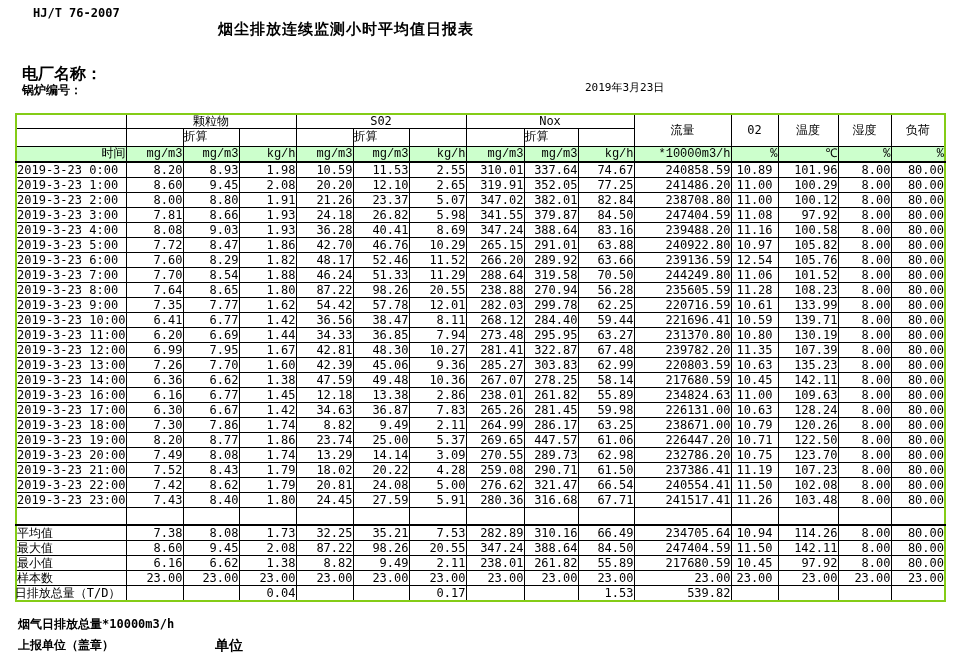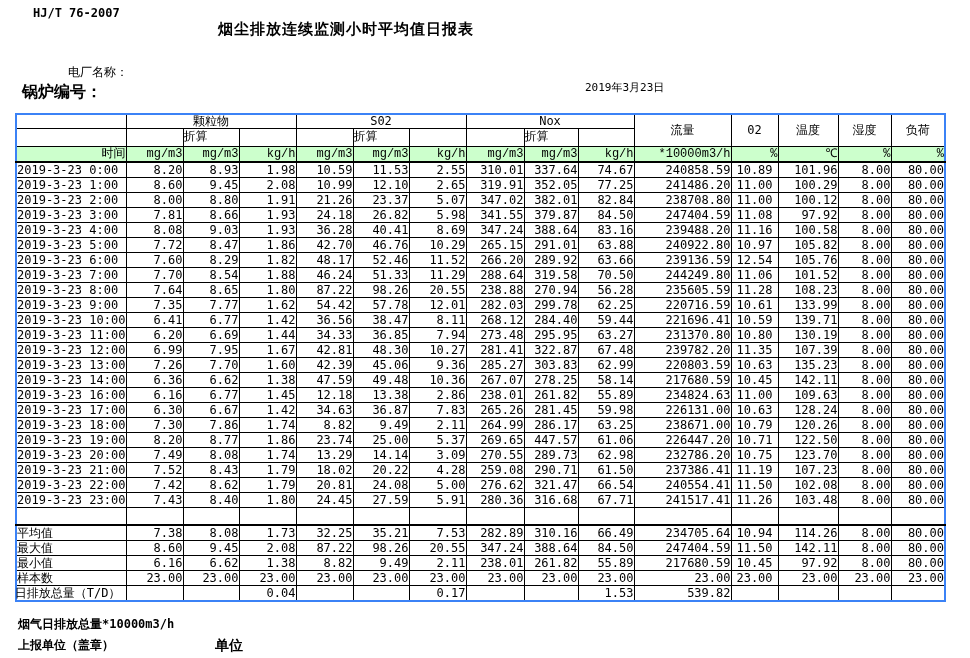--- a/index.html
+++ b/index.html
@@ -4,31 +4,31 @@
 <style>
   html,body{margin:0;padding:0;}
   body{
     width:970px;height:658px;background:#ffffff;position:relative;
     font-family:"DejaVu Sans Mono","DejaVu Sans",monospace;color:#000;
     overflow:hidden;
   }
   .abs{position:absolute;white-space:nowrap;}
   .doc-code{left:22px;top:6px;font-size:12px;font-weight:bold;padding-left:11px;}
   .title{left:218px;top:20px;font-size:15px;font-weight:bold;letter-spacing:1px;}
-  .plant-label{left:22px;top:64px;font-size:12px;font-weight:normal;margin-left:46px;}
-  .boiler-label{left:22px;top:82px;font-size:16px;font-weight:bold;font-family:Liberation Serif, serif;}
+  .plant-label{left:22px;top:64px;font-size:16px;font-weight:bold;}
+  .boiler-label{left:22px;top:82px;font-size:12px;font-weight:bold;font-family:Liberation Serif, serif;}
   .report-date{left:585px;top:80px;font-size:11px;}
   .footer-note{left:18px;top:616px;font-size:12px;font-weight:bold;}
   .report-unit{left:18px;top:637px;font-size:12px;font-weight:bold;}
   .unit-label{left:215px;top:637px;font-size:14px;font-weight:bold;text-align:right;}
 
   table.report{
     position:absolute;left:15px;top:113px;
     border-collapse:collapse;table-layout:fixed;
-    border:2px solid #3b82f6;
+    border:2px solid #84cc16;
   }
   table.report td{
     border:1px solid #000;
     font-size:12px;height:14px;line-height:13px;
     padding:0;overflow:visible;white-space:nowrap;
   }
   tr.hdr1 td{height:13px;text-align:center;}
   tr.hdr2 td{height:17px;text-align:left;font-family:Liberation Mono, monospace;}
   tr.units td{background:var(--unit-green,#ccffcc);text-align:right;border-bottom:2px solid #000;height:14px;font-family:Liberation Mono, monospace;}
   td.r{text-align:right;padding-right:7px;}
@@ -123,21 +123,21 @@
         <td class="c">10.89</td>
         <td class="r">101.96</td>
         <td class="r">8.00</td>
         <td class="r">80.00</td>
       </tr>
       <tr>
         <td class="t">2019-3-23  1:00</td>
         <td class="r">8.60</td>
         <td class="r">9.45</td>
         <td class="r">2.08</td>
-        <td class="r">10.99</td>
+        <td class="r">20.20</td>
         <td class="r">12.10</td>
         <td class="r">2.65</td>
         <td class="r">319.91</td>
         <td class="r">352.05</td>
         <td class="r">77.25</td>
         <td class="r">241486.20</td>
         <td class="c">11.00</td>
         <td class="r">100.29</td>
         <td class="r">8.00</td>
         <td class="r">80.00</td>

